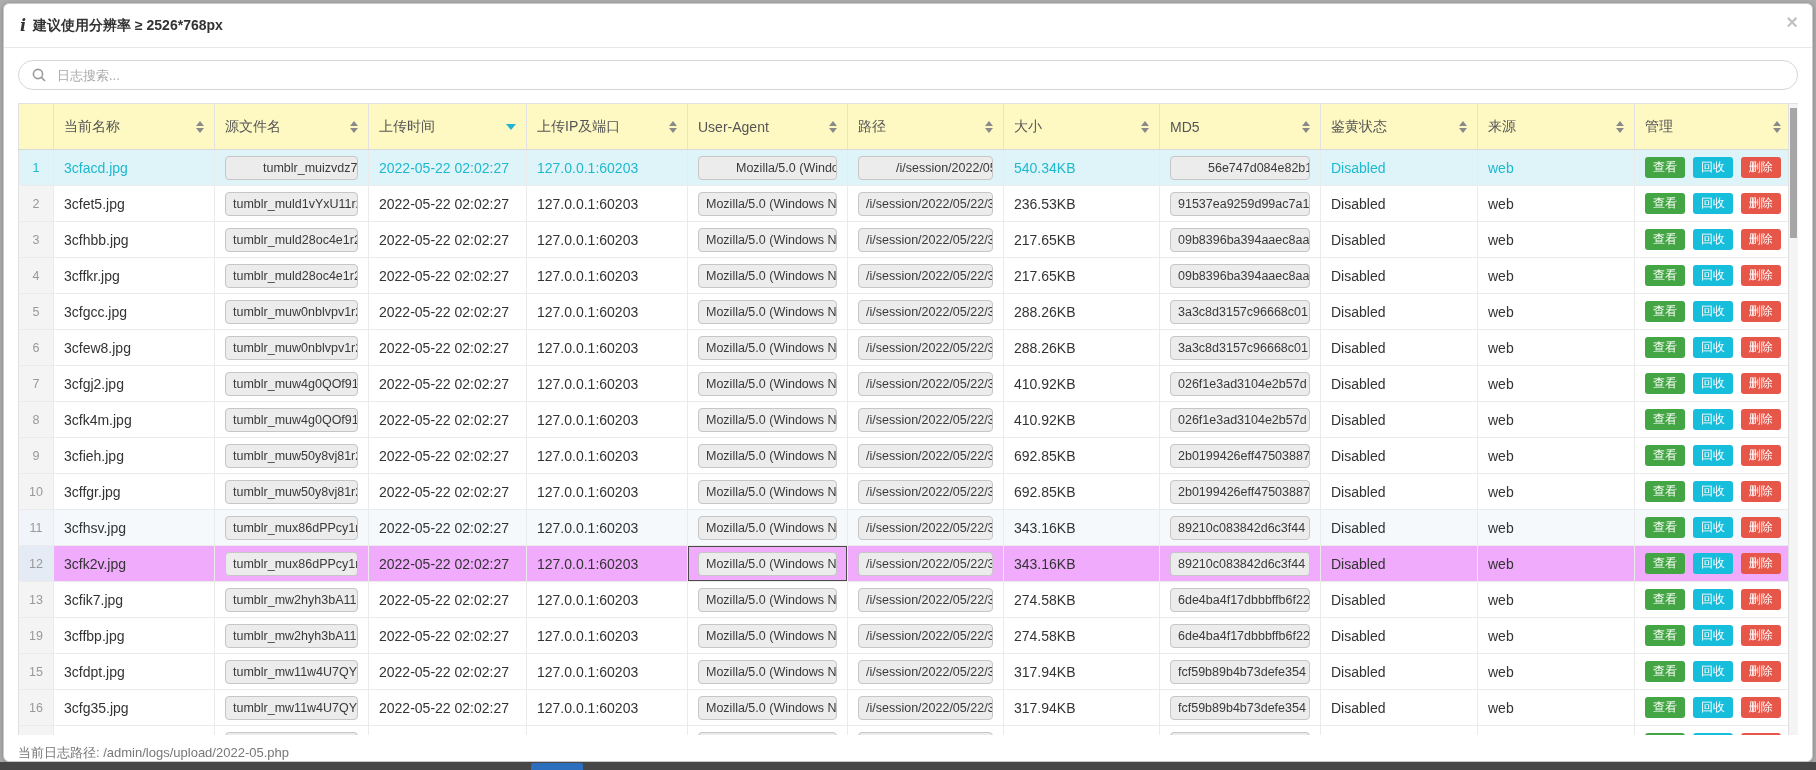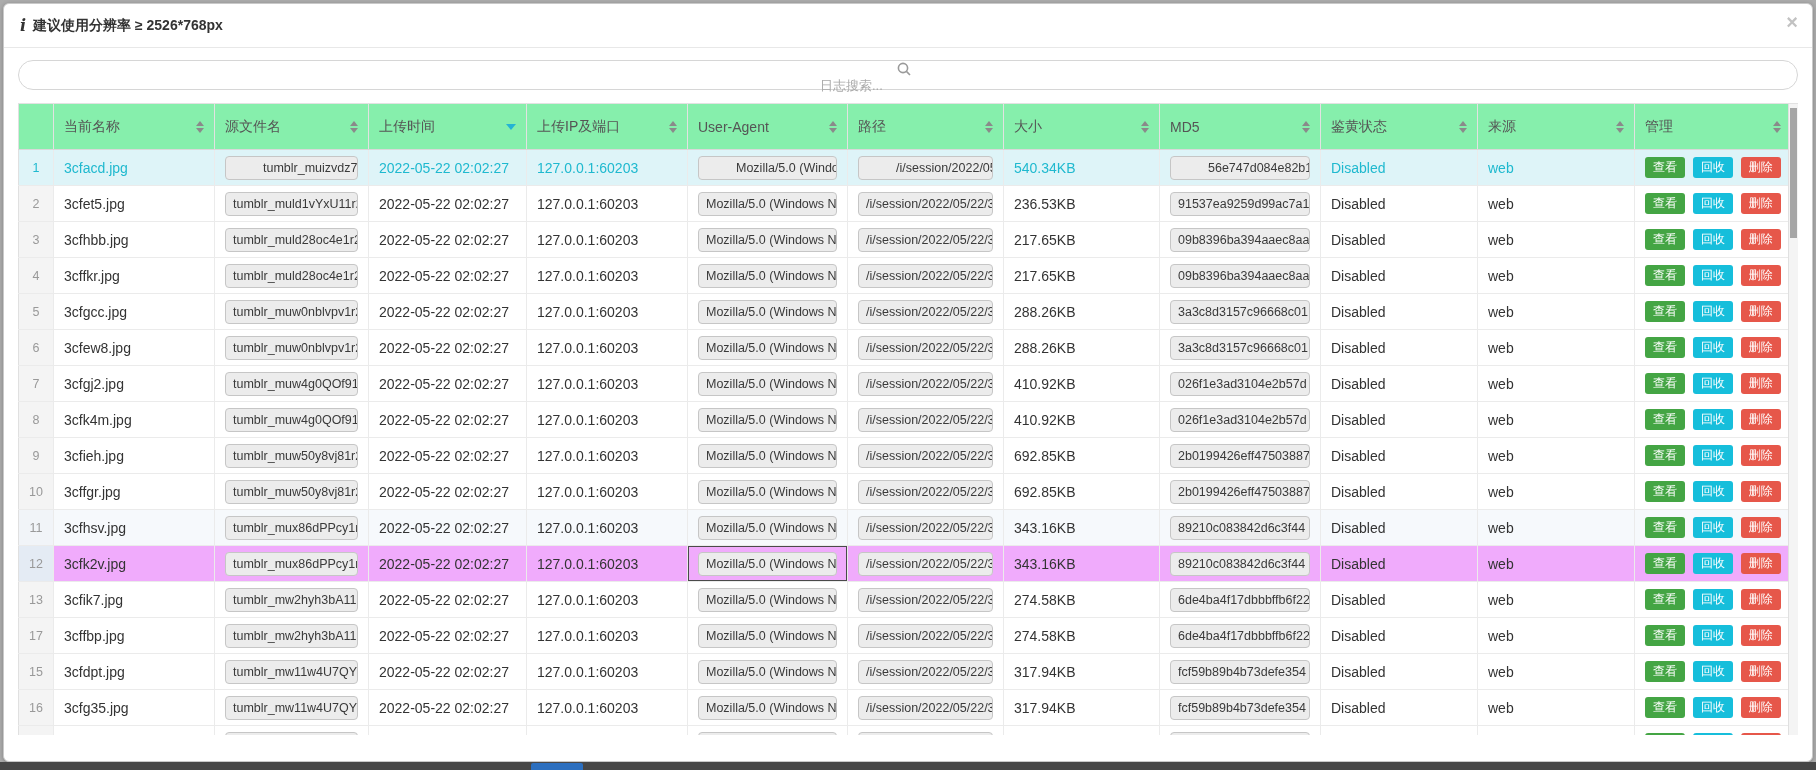--- a/index.html
+++ b/index.html
@@ -16,29 +16,29 @@
   
   .notice{height:44px;display:flex;align-items:center;padding:0 16px;border-bottom:1px solid #e8e8e8;}
   .info-i{font-family:"DejaVu Serif","Liberation Serif",serif;font-style:italic;font-weight:700;
     font-size:16px;color:#333;margin-right:7px;}
   .notice-text{font-size:14px;font-weight:700;color:#333;}
   .close-x{position:absolute;right:14px;top:8px;font-size:20px;font-weight:700;color:#c2c2c2;
     cursor:pointer;line-height:1;}
 
   
   .search-wrap{margin:12px 14px 0 14px;height:30px;border:1px solid #d6d6d6;border-radius:16px;
-    display:flex;align-items:center;padding:0 12px;background:#fff;flex-direction:column;}
+    display:flex;align-items:center;padding:0 12px;background:#fff;}
   .search-wrap svg{flex:0 0 auto;margin-right:8px;}
   .search-input{flex:1;border:none;outline:none;font-size:13px;color:#333;background:transparent;}
   .search-input::placeholder{color:#a9a9a9;}
 
   
   .table-wrap{margin:13px 14px 0 14px;height:632px;overflow:hidden;position:relative;}
   table{border-collapse:collapse;table-layout:fixed;width:1780px;border:1px solid #e0e0e0;}
-  th{position:relative;height:46px;background:#86efac;border-bottom:1px solid #d9d9d9;
+  th{position:relative;height:46px;background:#fef9c3;border-bottom:1px solid #d9d9d9;
     border-right:1px solid #e2e2e2;border-top:1px solid #e2e2e2;text-align:left;
     padding:0 26px 0 10px;font-weight:400;font-size:14px;color:#555;white-space:nowrap;overflow:hidden;}
   th:last-child .carets{right:16px;}
   .carets{position:absolute;right:10px;top:50%;transform:translateY(-50%);
     display:flex;flex-direction:column;gap:2px;}
   .cu{display:block;width:0;height:0;border-left:4px solid transparent;border-right:4px solid transparent;
     border-bottom:5px solid #8a8a8a;}
   .cd{display:block;width:0;height:0;border-left:4px solid transparent;border-right:4px solid transparent;
     border-top:5px solid #8a8a8a;}
   .caret-desc{position:absolute;right:10px;top:50%;transform:translateY(-50%);width:0;height:0;
@@ -384,21 +384,21 @@
     <td><span class="pill">6de4ba4f17dbbbffb6f22</span></td>
     <td>Disabled</td>
     <td>web</td>
     <td>
       <button class="btn btn-view">查看</button>
       <button class="btn btn-recycle">回收</button>
       <button class="btn btn-delete">删除</button>
     </td>
   </tr>
           <tr>
-    <td class="c-num">17</td>
+    <td class="c-num">19</td>
     <td>3cffbp.jpg</td>
     <td><span class="pill">tumblr_mw2hyh3bA11r</span></td>
     <td>2022-05-22 02:02:27</td>
     <td>127.0.0.1:60203</td>
     <td><span class="pill">Mozilla/5.0 (Windows N</span></td>
     <td><span class="pill">/i/session/2022/05/22/3</span></td>
     <td>274.58KB</td>
     <td><span class="pill">6de4ba4f17dbbbffb6f22</span></td>
     <td>Disabled</td>
     <td>web</td>
@@ -462,16 +462,17 @@
       <button class="btn btn-delete">删除</button>
     </td>
   </tr>
         </tbody>
     </table>
     <div class="vscroll">
       <div class="thumb"></div>
     </div>
   </div>
 
+  <div class="footer">当前日志路径: /admin/logs/upload/2022-05.php</div>
 </div>
 
 <div class="page-strip"></div>
 <div class="partial-blue-btn"></div>
 
 </body></html>

